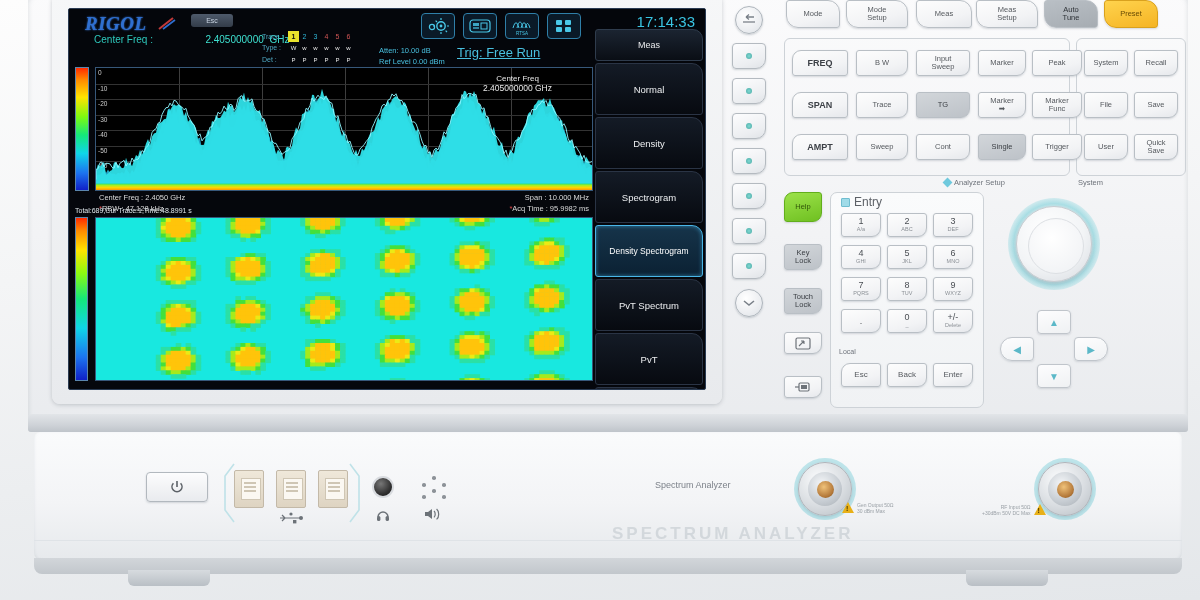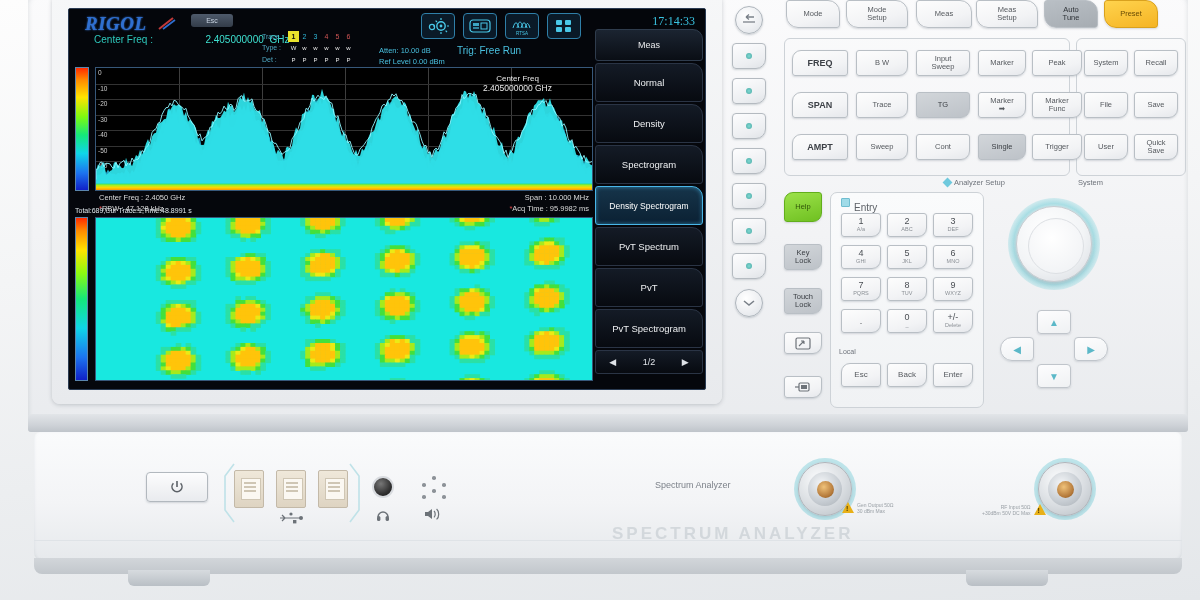--- a/index.html
+++ b/index.html
@@ -70,26 +70,26 @@
   .tracebox { position:absolute; left:193px; top:22px; width:110px; font-size:7px;
     color:#47a9c9; line-height:11px; }
   .tracebox .row { white-space:nowrap; }
   .tracebox .rl { display:inline-block; width:26px; color:#4fa8c2; }
   .tn { display:inline-block; width:11px; text-align:center; }
   .tn.sel { background:#e8e22c; color:#111; font-weight:bold; }
   .tn.c2{color:#2fb7d8} .tn.c3{color:#2fb7d8} .tn.c4{color:#d05555}
   .tn.c5{color:#d05555} .tn.c6{color:#d05555}
   .ty { display:inline-block; width:11px; text-align:center; color:#e9e9e9; font-size:6px;}
   .attbox { position:absolute; left:310px; top:36px; font-size:7.5px; color:#49c0df; line-height:11px; }
-  .trigbox { position:absolute; left:388px; top:36px; font-size:10px; color:#49c0df; }
+  .trigbox { position:absolute; left:388px; top:36px; font-size:13px; color:#49c0df;text-decoration:underline; }
   .icons { position:absolute; left:352px; top:4px; display:flex; gap:8px; }
   .icn { width:34px; height:26px; border:1px solid #2f7fa8; border-radius:4px;
     background:rgba(15,40,60,.6); display:flex; align-items:center; justify-content:center; }
-  .clock { position:absolute; right:10px; top:6px; text-align:right; font-size:12px;
-    color:#3ac4e2; line-height:13px;font-family:Liberation Serif, serif; }
+  .clock { position:absolute; right:10px; top:6px; text-align:right; font-size:15px;
+    color:#3ac4e2; line-height:13px; }
 
   
   .dens-wrap { position:absolute; left:6px; top:58px; width:520px; height:140px; }
   .cbar { position:absolute; left:0; top:0; width:14px; height:124px; border:1px solid #5b86ad;
     background:linear-gradient(180deg,#ff2b00 0%,#ff8c00 10%,#ffe400 24%,#7dfa10 40%,
       #14e87a 55%,#0fd6e8 70%,#1c74f0 86%,#1020c8 100%); }
   .plot { position:absolute; left:20px; top:0; width:498px; height:124px;
     background:#000; border:1px solid #37587a; overflow:hidden; }
   .yaxis { position:absolute; left:0; top:0; width:100%; height:100%; }
   .ytick { position:absolute; left:2px; font-size:6.5px; color:#cfcfcf; }
@@ -110,21 +110,21 @@
     background:linear-gradient(180deg,#ff2b00 0%,#ff8c00 8%,#ffe400 20%,#8dfa10 34%,
       #14e87a 50%,#0fd6e8 68%,#1c74f0 86%,#1020c8 100%); }
   .sg-plot { position:absolute; left:20px; top:0; width:498px; height:164px;
     background:#18e8e0; border:1px solid #37587a; overflow:hidden; }
 
   
   .menu { position:absolute; right:2px; top:20px; width:108px; }
   .mhdr { height:32px; margin-bottom:2px; background:linear-gradient(180deg,#1b2431,#0a0e15);
     border:1px solid #2f3c4d; border-radius:3px 10px 3px 3px; color:#e8eaec;
     font-size:9px; display:flex; align-items:center; justify-content:center; }
-  .mitem { height:39px; margin-bottom:2px; background:linear-gradient(180deg,#141b26,#070a10);
+  .mitem { height:52px; margin-bottom:2px; background:linear-gradient(180deg,#141b26,#070a10);
     border:1px solid #2a3445; border-radius:3px 11px 3px 3px; color:#eceef0;
     font-size:9.5px; display:flex; align-items:center; justify-content:center; }
   .mitem.sel { background:linear-gradient(180deg,#16344a,#0b2133);
     border:1px solid #49b6e8; color:#fff; box-shadow:0 0 4px rgba(70,180,230,.6) inset;
     font-size:8.5px; }
   .mpage { height:24px; background:linear-gradient(180deg,#141b26,#070a10);
     border:1px solid #2a3445; border-radius:3px; color:#dfe3e8; font-size:9px;
     display:flex; align-items:center; justify-content:space-around; }
 
   
@@ -158,21 +158,21 @@
     border-radius:9px 3px 9px 3px; }
   .group-box { position:absolute; border:1px solid #cdd2d7; border-radius:6px; }
   .group-lab { position:absolute; font-size:7.5px; color:#6d727a; }
   .toprow { position:absolute; left:0; top:0; }
   .toprow .kbtn { position:absolute; width:50px; height:28px; border-radius:3px 12px 3px 12px; }
 
   .numpad { position:absolute; left:48px; top:196px; width:154px; height:216px;
     border:1px solid #cdd2d7; border-radius:7px;
     background:linear-gradient(180deg,#fafbfc,#f0f2f4); }
   .numpad .kbtn { position:absolute; width:40px; height:24px; }
-  .np-lab { position:absolute; left:10px; top:9px; font-size:10px; color:#5d6167; }
+  .np-lab { position:absolute; left:10px; top:2px; font-size:12px; color:#5d6167; }
   .np-chip { position:absolute; left:0; top:1px; width:9px; height:9px;
     background:#9fdbe8; border:1px solid #6fbdd0; border-radius:1px; }
   .np-sub { font-size:5.5px; color:#8a8f95; }
   .local-lab { position:absolute; left:8px; top:155px; font-size:7px; color:#6d727a; }
 
   .knob-area { position:absolute; left:212px; top:196px; width:120px; height:216px; }
   .knob-glow { position:absolute; left:14px; top:6px; width:92px; height:92px;
     border-radius:50%; background:radial-gradient(circle,rgba(110,205,215,.0) 52%,rgba(110,205,215,.55) 62%,rgba(110,205,215,0) 78%); }
   .knob { position:absolute; left:22px; top:14px; width:76px; height:76px; border-radius:50%;
     background:radial-gradient(circle at 40% 32%,#ffffff,#f2f4f6 55%,#e2e5e9 80%,#d4d8dd);

